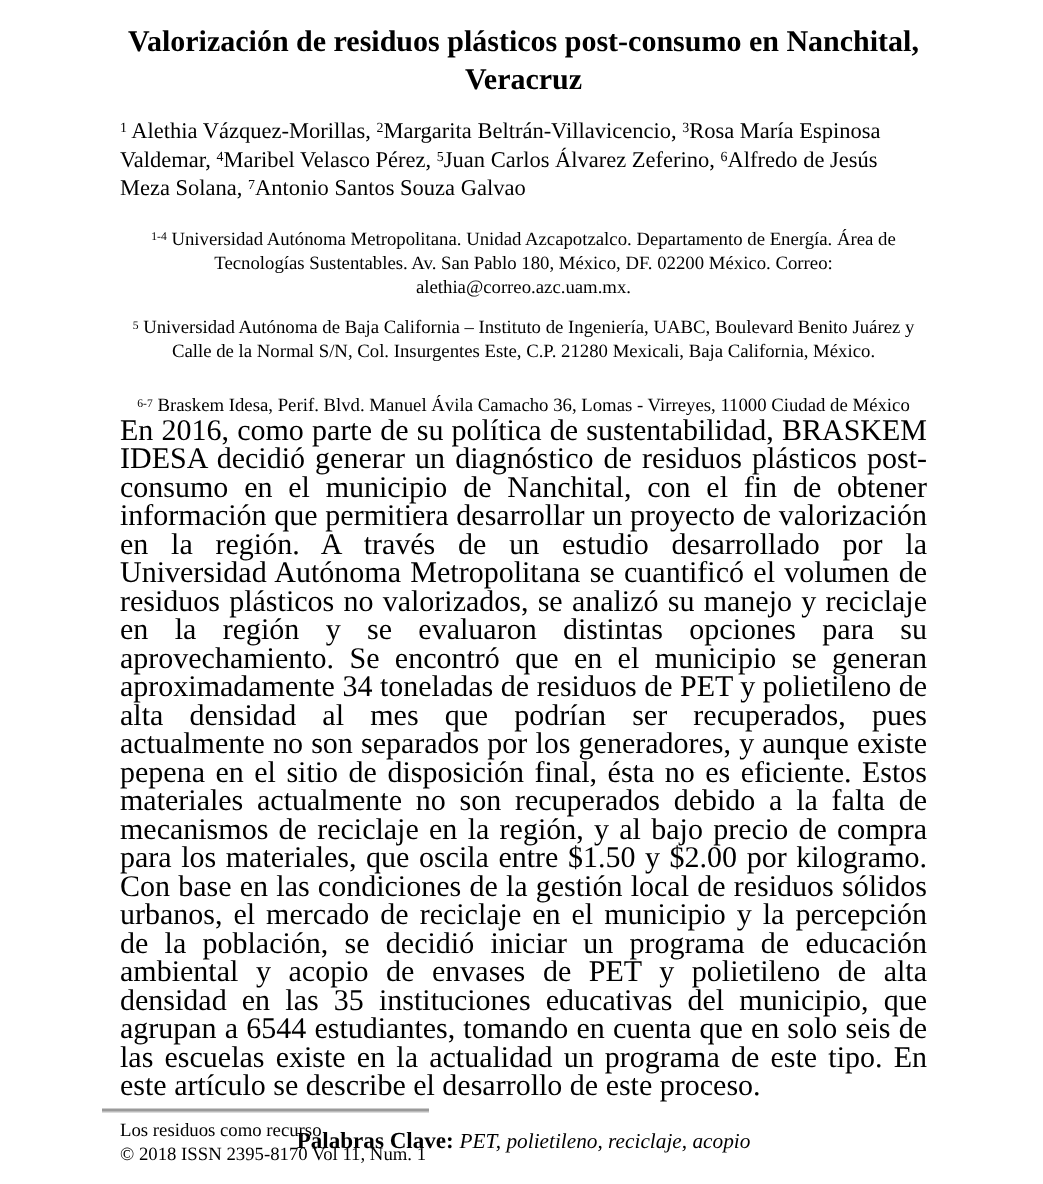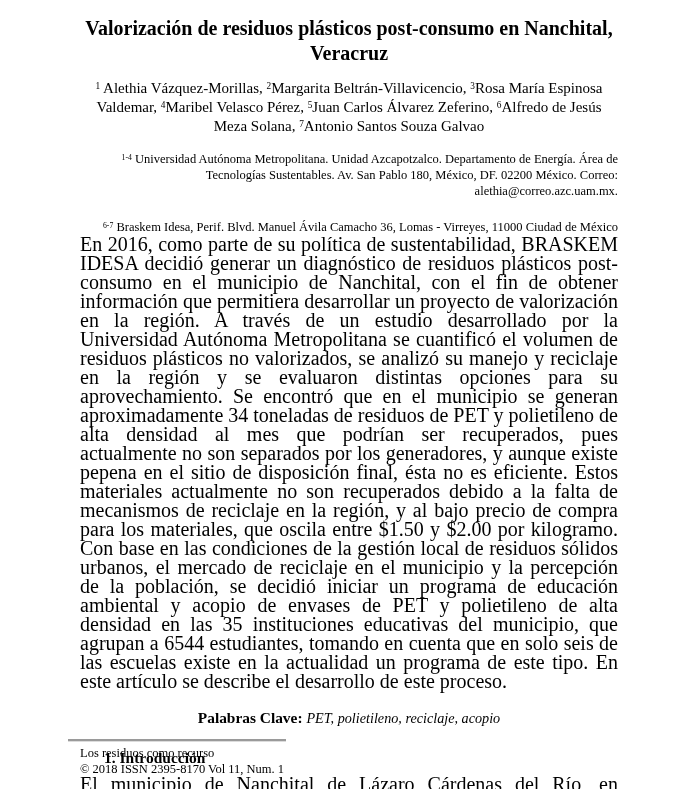--- a/index.html
+++ b/index.html
@@ -24,34 +24,34 @@
   .paper-title {
     font-size: 20px;
     line-height: 25px;
     font-weight: bold;
     text-align: center;
     margin: 0 0 13px 0;
   }
   .authors {
     font-size: 15px;
     line-height: 19px;
-    text-align: center;
+    text-align: left;
     margin: 0 0 15px 0;
   }
   .authors sup, .affiliation sup {
     font-size: 0.62em;
     line-height: 0;
     vertical-align: baseline;
     position: relative;
     top: -0.45em;
   }
   .affiliation {
     font-size: 12.5px;
     line-height: 16px;
-    text-align: right;
+    text-align: center;
     margin: 0 0 11px 0;
   }
   .affiliation.last {
     margin-bottom: 0;
     margin-top: 20px;
   }
   .section-heading {
     font-size: 15.5px;
     line-height: 19px;
     font-weight: bold;
@@ -99,20 +99,21 @@
 <body>
 
 <div class="page">
 
   <h1 class="paper-title">Valorización de residuos plásticos post-consumo en Nanchital, Veracruz</h1>
 
   <p class="authors"><span><sup>1</sup><span> Alethia Vázquez-Morillas, </span></span><span><sup>2</sup><span>Margarita Beltrán-Villavicencio, </span></span><span><sup>3</sup><span>Rosa María Espinosa Valdemar, </span></span><span><sup>4</sup><span>Maribel Velasco Pérez, </span></span><span><sup>5</sup><span>Juan Carlos Álvarez Zeferino, </span></span><span><sup>6</sup><span>Alfredo de Jesús Meza Solana, </span></span><span><sup>7</sup><span>Antonio Santos Souza Galvao</span></span></p>
 
   <p class="affiliation"><sup>1-4</sup><span> Universidad Autónoma Metropolitana. Unidad Azcapotzalco. Departamento de Energía. Área de Tecnologías Sustentables. Av. San Pablo 180, México, DF. 02200 México. Correo: alethia@correo.azc.uam.mx.</span></p>
 
+  <p class="affiliation"><sup>5</sup><span> Universidad Autónoma de Baja California – Instituto de Ingeniería, UABC, Boulevard Benito Juárez y Calle de la Normal S/N, Col. Insurgentes Este, C.P. 21280 Mexicali, Baja California, México.</span></p>
 
   <p class="affiliation last"><sup>6-7</sup><span> Braskem Idesa, Perif. Blvd. Manuel Ávila Camacho 36, Lomas - Virreyes, 11000 Ciudad de México</span></p>
 
 
   <p class="body-par">En 2016, como parte de su política de sustentabilidad, BRASKEM IDESA decidió generar un diagnóstico de residuos plásticos post-consumo en el municipio de Nanchital, con el fin de obtener información que permitiera desarrollar un proyecto de valorización en la región. A través de un estudio desarrollado por la Universidad Autónoma Metropolitana se cuantificó el volumen de residuos plásticos no valorizados, se analizó su manejo y reciclaje en la región y se evaluaron distintas opciones para su aprovechamiento. Se encontró que en el municipio se generan aproximadamente 34 toneladas de residuos de PET y polietileno de alta densidad al mes que podrían ser recuperados, pues actualmente no son separados por los generadores, y aunque existe pepena en el sitio de disposición final, ésta no es eficiente. Estos materiales actualmente no son recuperados debido a la falta de mecanismos de reciclaje en la región, y al bajo precio de compra para los materiales, que oscila entre $1.50 y $2.00 por kilogramo. Con base en las condiciones de la gestión local de residuos sólidos urbanos, el mercado de reciclaje en el municipio y la percepción de la población, se decidió iniciar un programa de educación ambiental y acopio de envases de PET y polietileno de alta densidad en las 35 instituciones educativas del municipio, que agrupan a 6544 estudiantes, tomando en cuenta que en solo seis de las escuelas existe en la actualidad un programa de este tipo. En este artículo se describe el desarrollo de este proceso.</p>
 
   <p class="keywords"><b>Palabras Clave:</b> <span class="kw-list">PET, polietileno, reciclaje, acopio</span></p>
 
   <h2 class="section-heading intro-heading">1. Introducción</h2>
 

